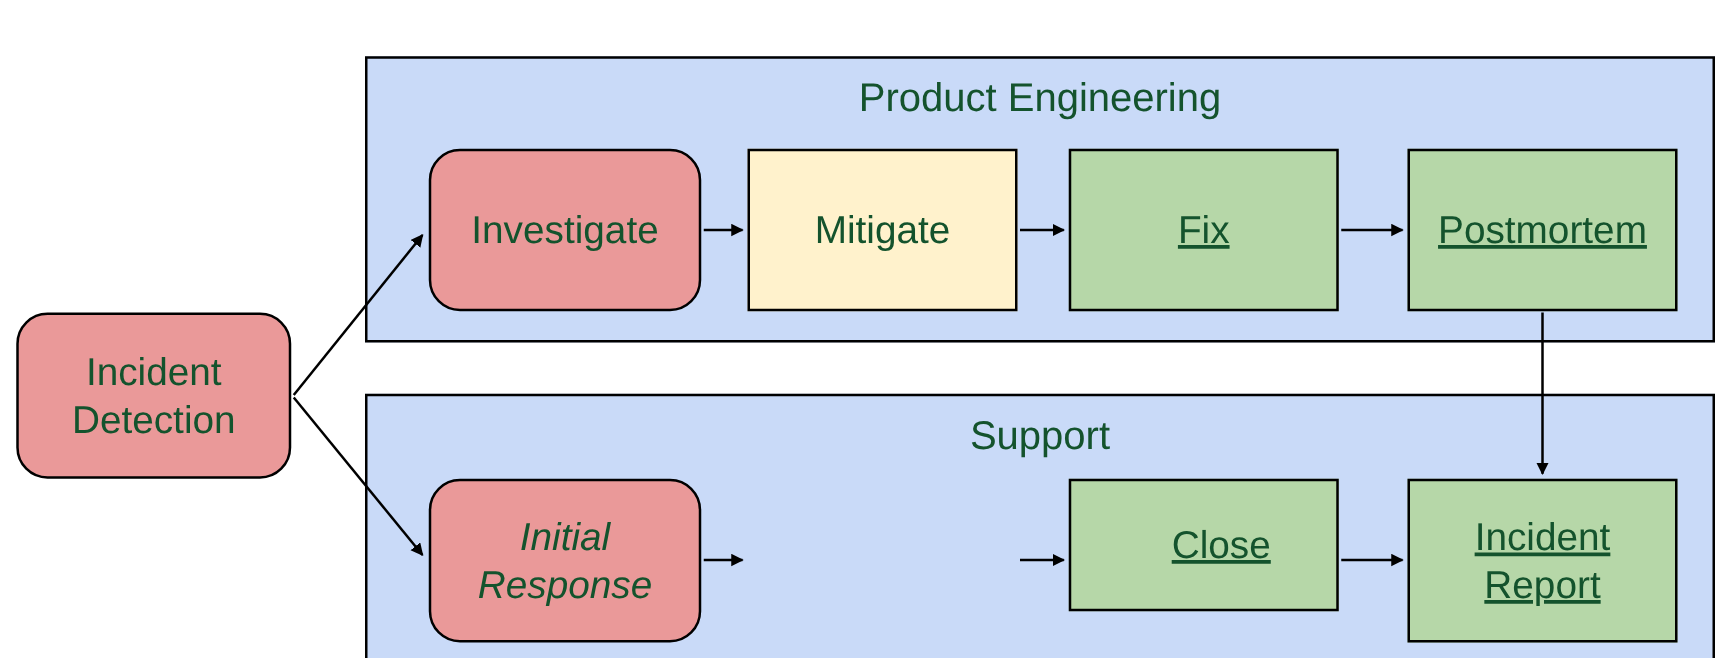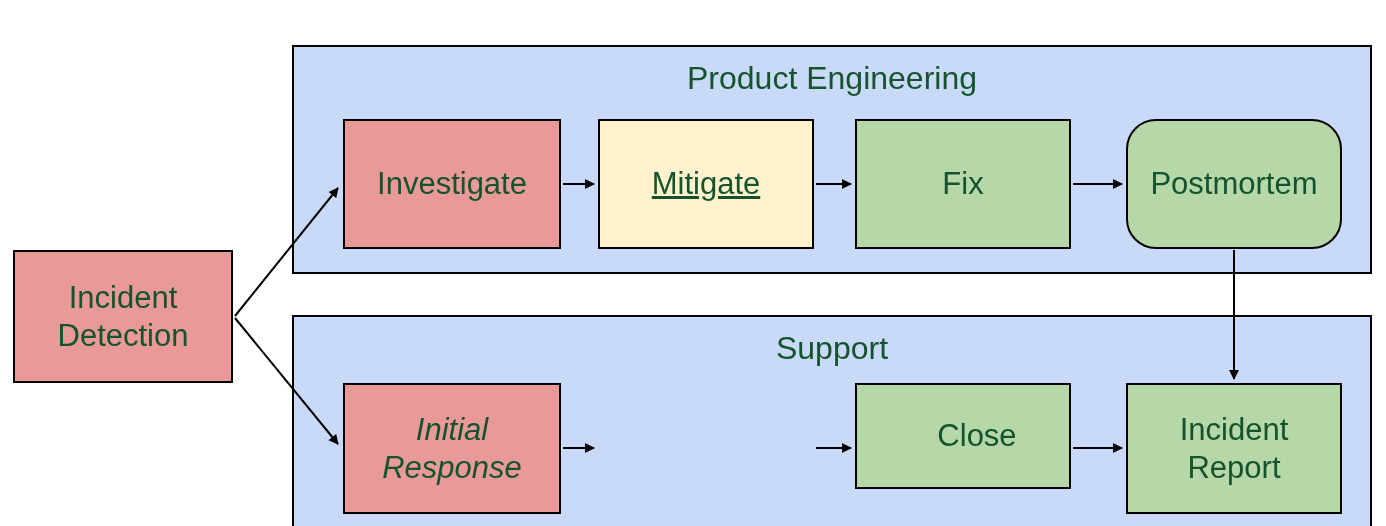--- a/index.html
+++ b/index.html
@@ -38,30 +38,30 @@
     border: 2px solid #000000;
     box-sizing: border-box;
     display: flex;
     align-items: center;
     justify-content: center;
     text-align: center;
     font-size: 31px;
     line-height: 1.22;
     white-space: pre-line;
   }
-  .n-red    { background: #ea9999; }
+  .n-red    { background: #ea9999; border-radius: 25px; }
   .n-yellow { background: #fff2cc; }
-  .n-green  { background: #b6d7a8; }
+  .n-green  { background: #b6d7a8; text-decoration: underline; }
 
   #nd-detect     { left: 13px;   top: 219px; width: 220px; height: 133px; }
 
   #nd-investigate{ left: 343px;  top: 88px;  width: 218px; height: 130px; }
-  #nd-mitigate   { left: 598px;  top: 88px;  width: 216px; height: 130px; text-decoration: underline; }
+  #nd-mitigate   { left: 598px;  top: 88px;  width: 216px; height: 130px; }
   #nd-fix        { left: 855px;  top: 88px;  width: 216px; height: 130px; }
-  #nd-postmortem { left: 1126px; top: 88px;  width: 216px; height: 130px; border-radius: 30px; }
+  #nd-postmortem { left: 1126px; top: 88px;  width: 216px; height: 130px; }
 
   #nd-initial    { left: 343px;  top: 352px; width: 218px; height: 131px; font-style: italic; }
   #nd-followup   { left: 598px;  top: 352px; width: 216px; height: 131px; }
   #nd-close      { left: 855px;  top: 352px; width: 216px; height: 106px; padding-left: 28px; }
   #nd-report     { left: 1126px; top: 352px; width: 216px; height: 131px; }
 
   .arrows {
     position: absolute;
     left: 0; top: 0;
     width: 1386px;

